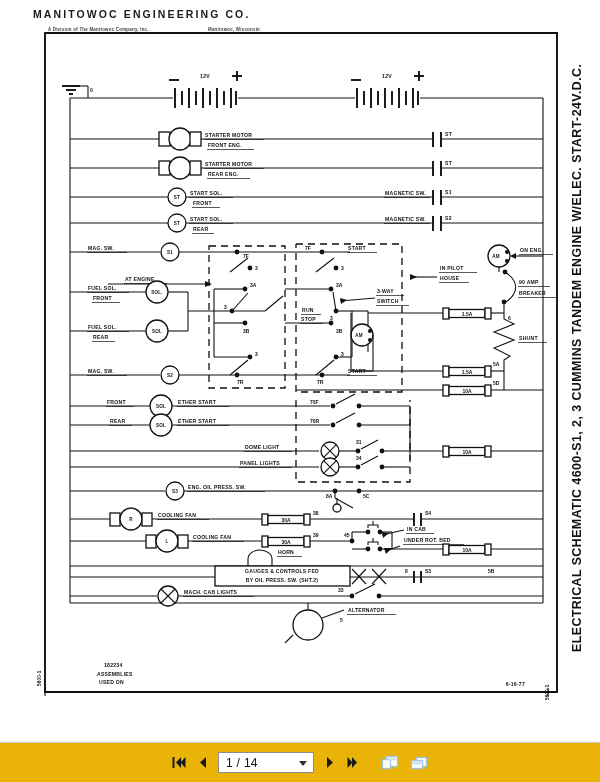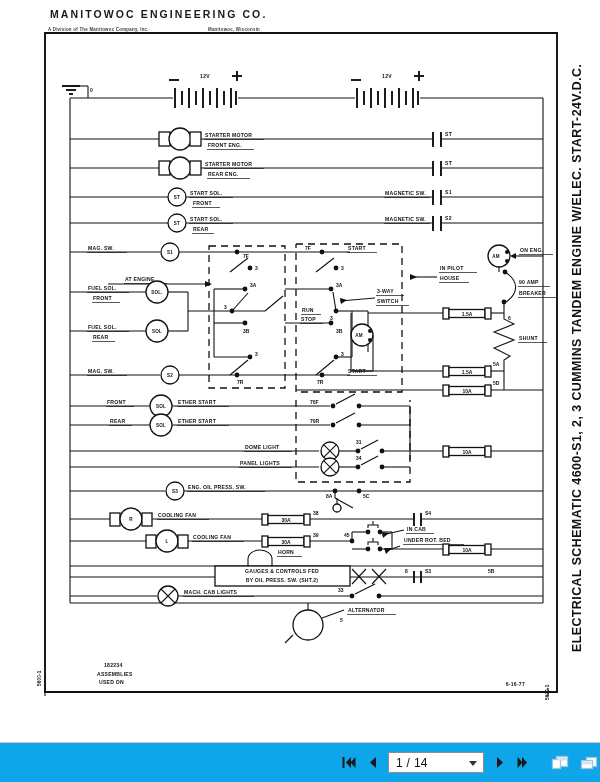--- a/index.html
+++ b/index.html
@@ -10,21 +10,21 @@
     background: #ffffff;
     font-family: "Liberation Sans", sans-serif;
     overflow: hidden;
   }
   #app { position: relative; width: 600px; height: 782px; background: #fff; }
 
   
   #page { position: absolute; left: 0; top: 0; width: 600px; height: 740px; background: #fff; }
 
   .hdr-company {
-    position: absolute; left: 50px; top: 8px;
+    position: absolute; left: 33px; top: 8px;
     font-size: 10.5px; font-weight: bold; letter-spacing: 2.1px;
     color: #1a1a1a; font-family: "Liberation Sans", sans-serif;
     white-space: nowrap;
   }
   .hdr-sub-left {
     position: absolute; left: 48px; top: 27px;
     font-size: 4.4px; font-weight: bold; letter-spacing: .25px;
     color: #3a3a3a; white-space: nowrap; transform: scaleY(1.15);
   }
   .hdr-sub-right {
@@ -41,22 +41,22 @@
     font-size: 12.4px; font-weight: bold; letter-spacing: .45px;
     color: #111; white-space: nowrap; text-align: left;
     line-height: 22px;
   }
 
   .svgwrap { position: absolute; left: 0; top: 0; }
 
   
   #toolbar {
     position: absolute; left: 0; top: 742px; width: 600px; height: 40px;
-    background: #0ea5e9; border-top: 1px solid #c9c9c9;
-    display: flex; align-items: center; justify-content: flex-end; gap: 7px;
+    background: #eab308; border-top: 1px solid #c9c9c9;
+    display: flex; align-items: center; justify-content: center; gap: 7px;
   }
   #toolbar .tb-sep { width: 3px; }
   .navbtn {
     width: 17px; height: 20px; display: flex; align-items: center; justify-content: center;
     cursor: pointer; background: transparent; border: none; padding: 0;
   }
   .navbtn svg { display: block; }
   .pagebox {
     width: 96px; height: 21px; background: #fff; border: 1px solid #8d8d8d;
     display: flex; align-items: center; position: relative; cursor: text;

